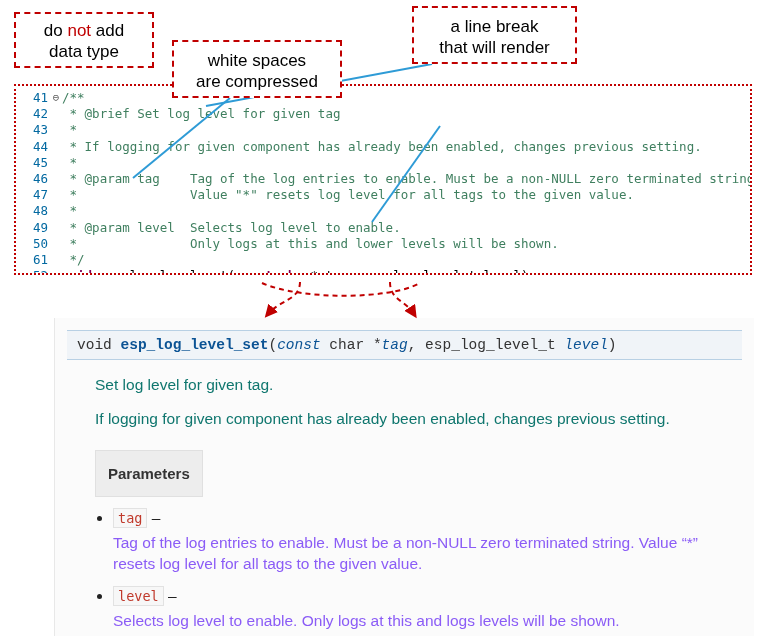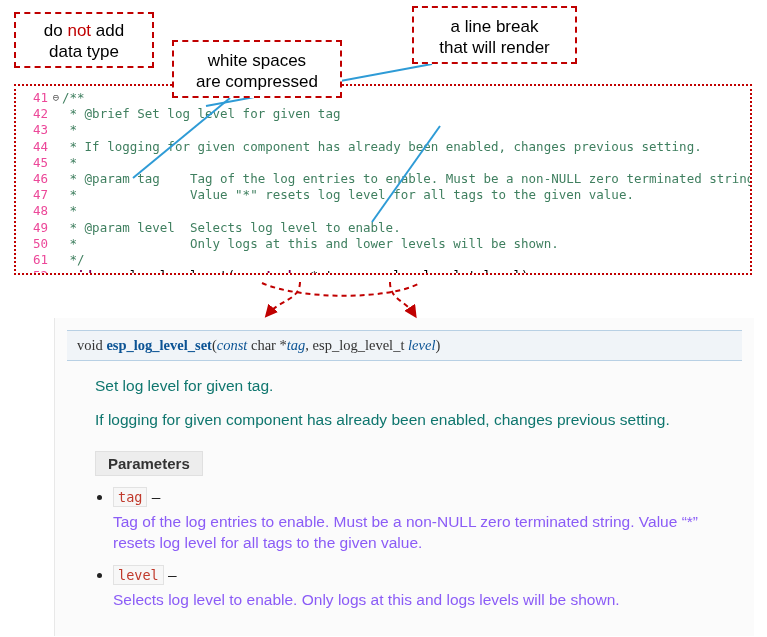--- a/index.html
+++ b/index.html
@@ -79,21 +79,21 @@
     align-items: flex-start;
     height: 16.2px;
     font-family: "DejaVu Sans Mono", monospace;
     font-size: 12.5px;
     white-space: pre;
   }
   .gutter {
     width: 30px;
     min-width: 30px;
     text-align: right;
-    color: #ec4899;
+    color: #0369a1;
     padding-right: 2px;
     font-family: "DejaVu Sans Mono", monospace;
     font-size: 12.5px;
     user-select: none;
   }
   .fold {
     width: 12px;
     min-width: 12px;
     text-align: center;
     color: #606060;
@@ -126,39 +126,39 @@
     box-sizing: border-box;
     z-index: 2;
     overflow: hidden;
   }
   #doc-signature {
     margin: 12px 12px 0 12px;
     background: #f0f4f8;
     border-top: 1px solid #b8d0e4;
     border-bottom: 1px solid #b8d0e4;
     padding: 6px 10px;
-    font-family: Liberation Serif, serif;
+    font-family: Liberation Mono, monospace;
     font-size: 14.5px;
     color: #0b5394;
   }
   #doc-signature .fname { font-weight: bold; color: #0b5394; }
   #doc-signature .kw { font-style: italic; color: #0b5394; }
   #doc-signature .pname { font-style: italic; color: #0b5394; }
   #doc-signature .plain { color: #333333; }
   .doc-para {
     margin: 16px 12px 0 40px;
     font-size: 15.5px;
     color: #0f766e;
   }
   #params-header {
     margin: 22px 12px 0 40px;
     display: inline-block;
     background: #ededed;
     border: 1px solid #e0e0e0;
-    padding: 3px 12px;
+    padding: 14px 12px;
     font-size: 15px;
     font-weight: bold;
     color: #333333;
   }
   .param-list {
     margin: 10px 12px 0 58px;
     padding: 0;
     list-style: disc;
   }
   .param-item {

